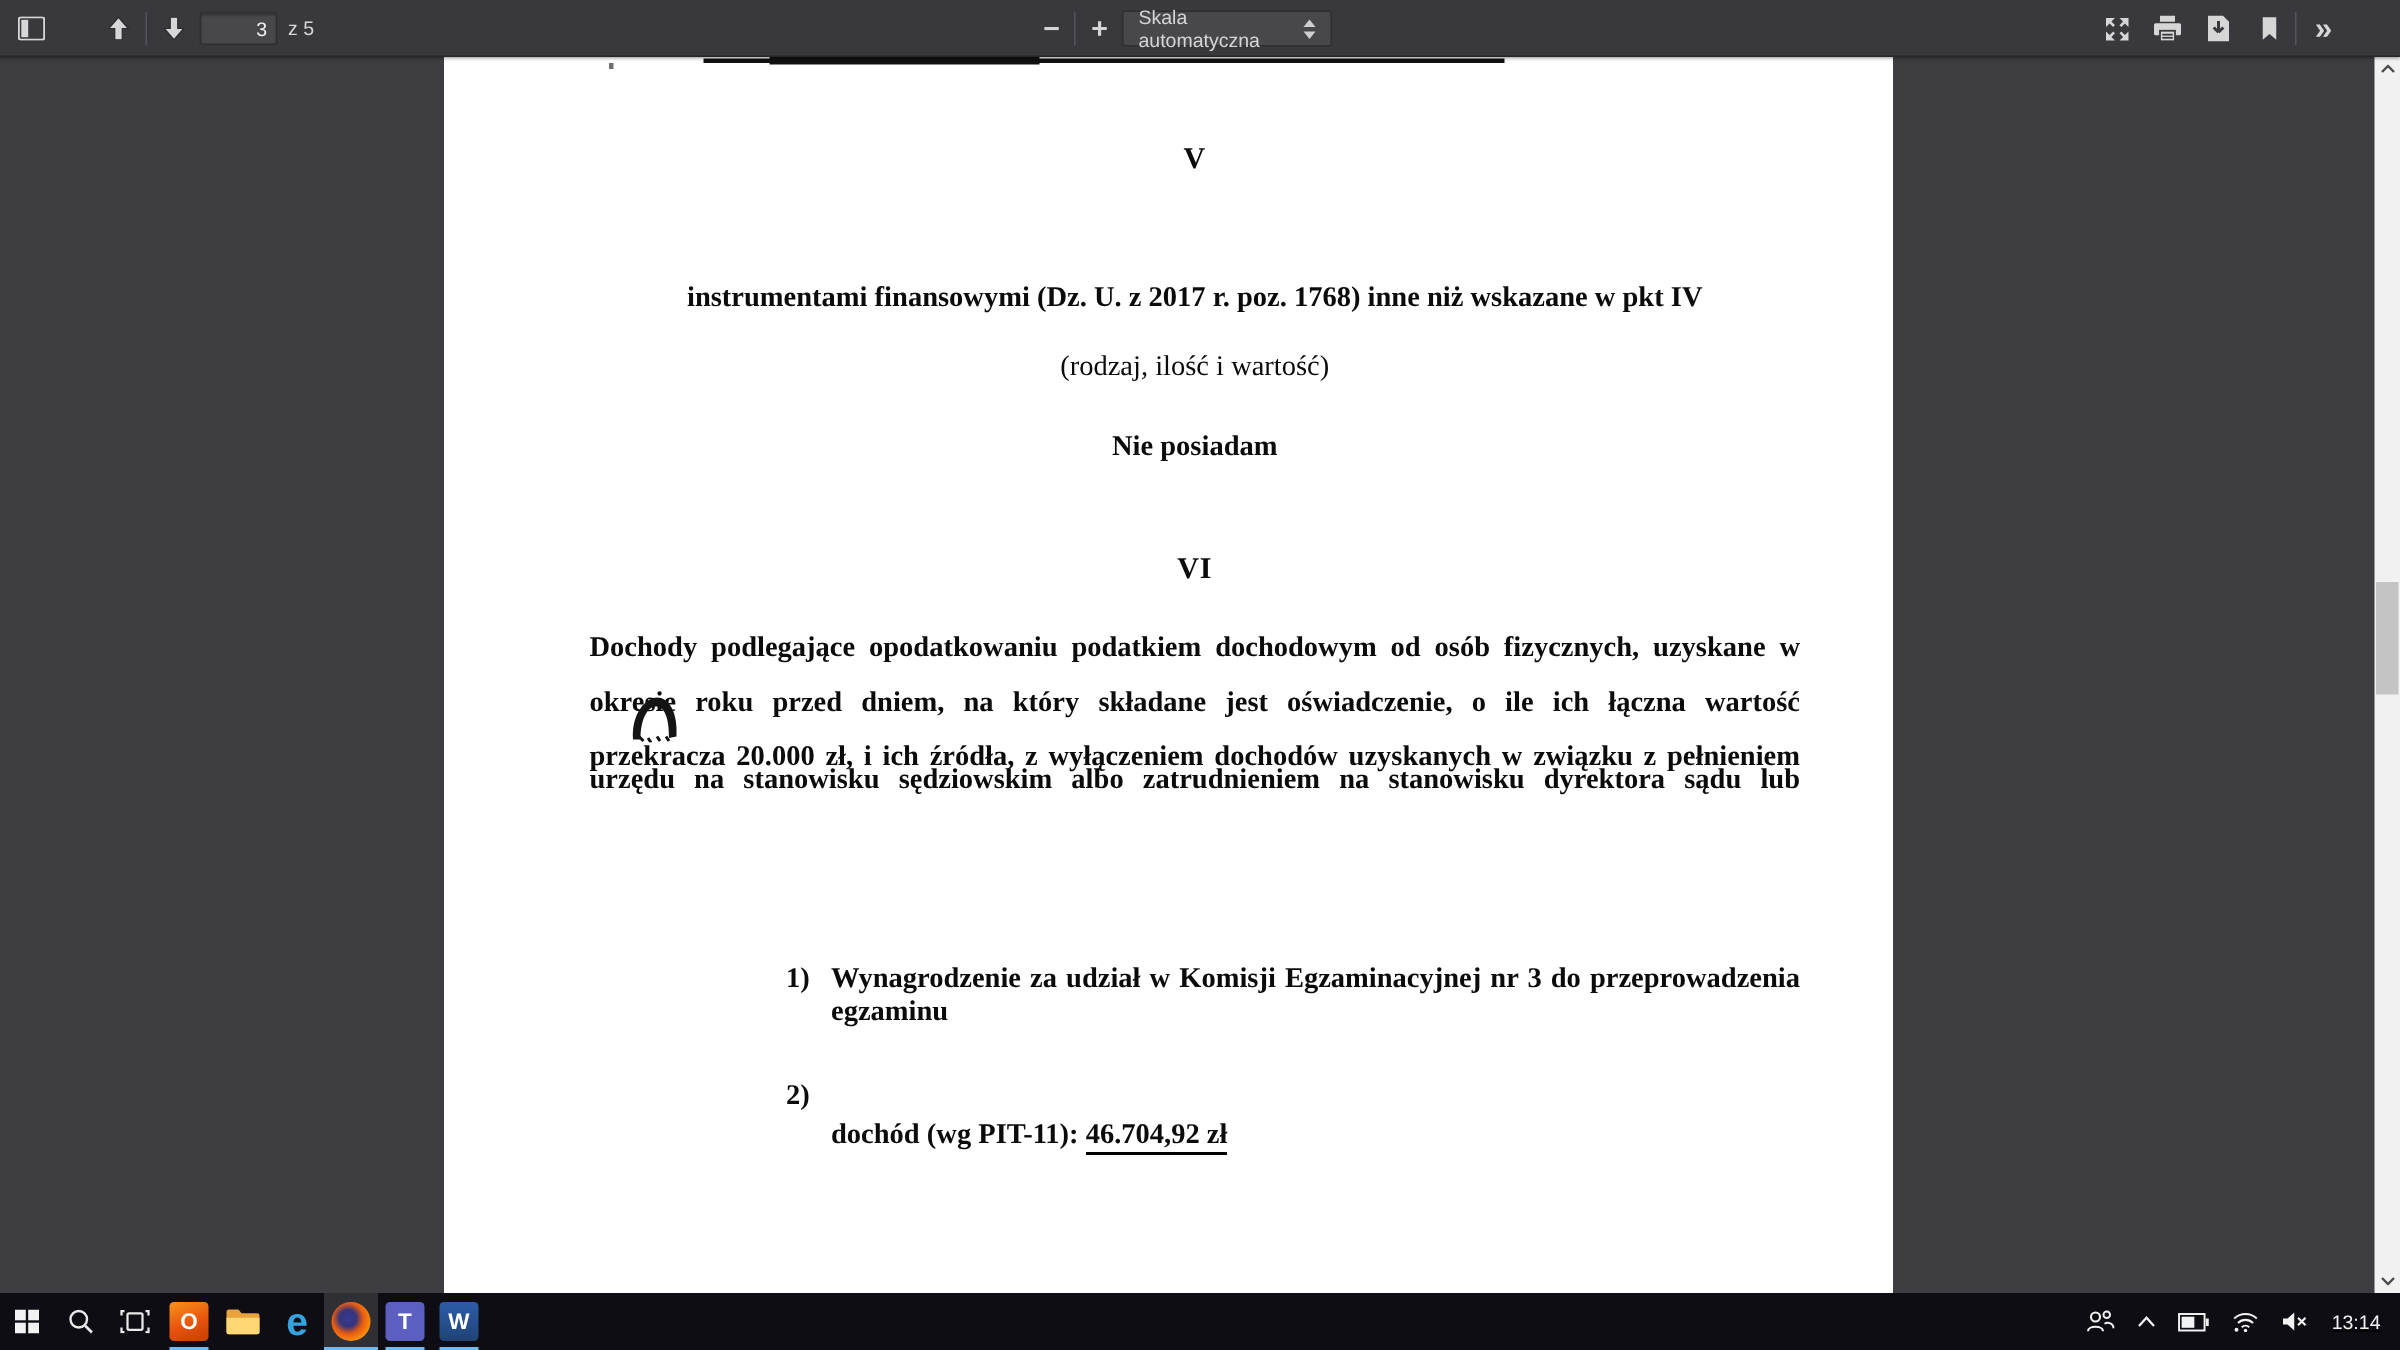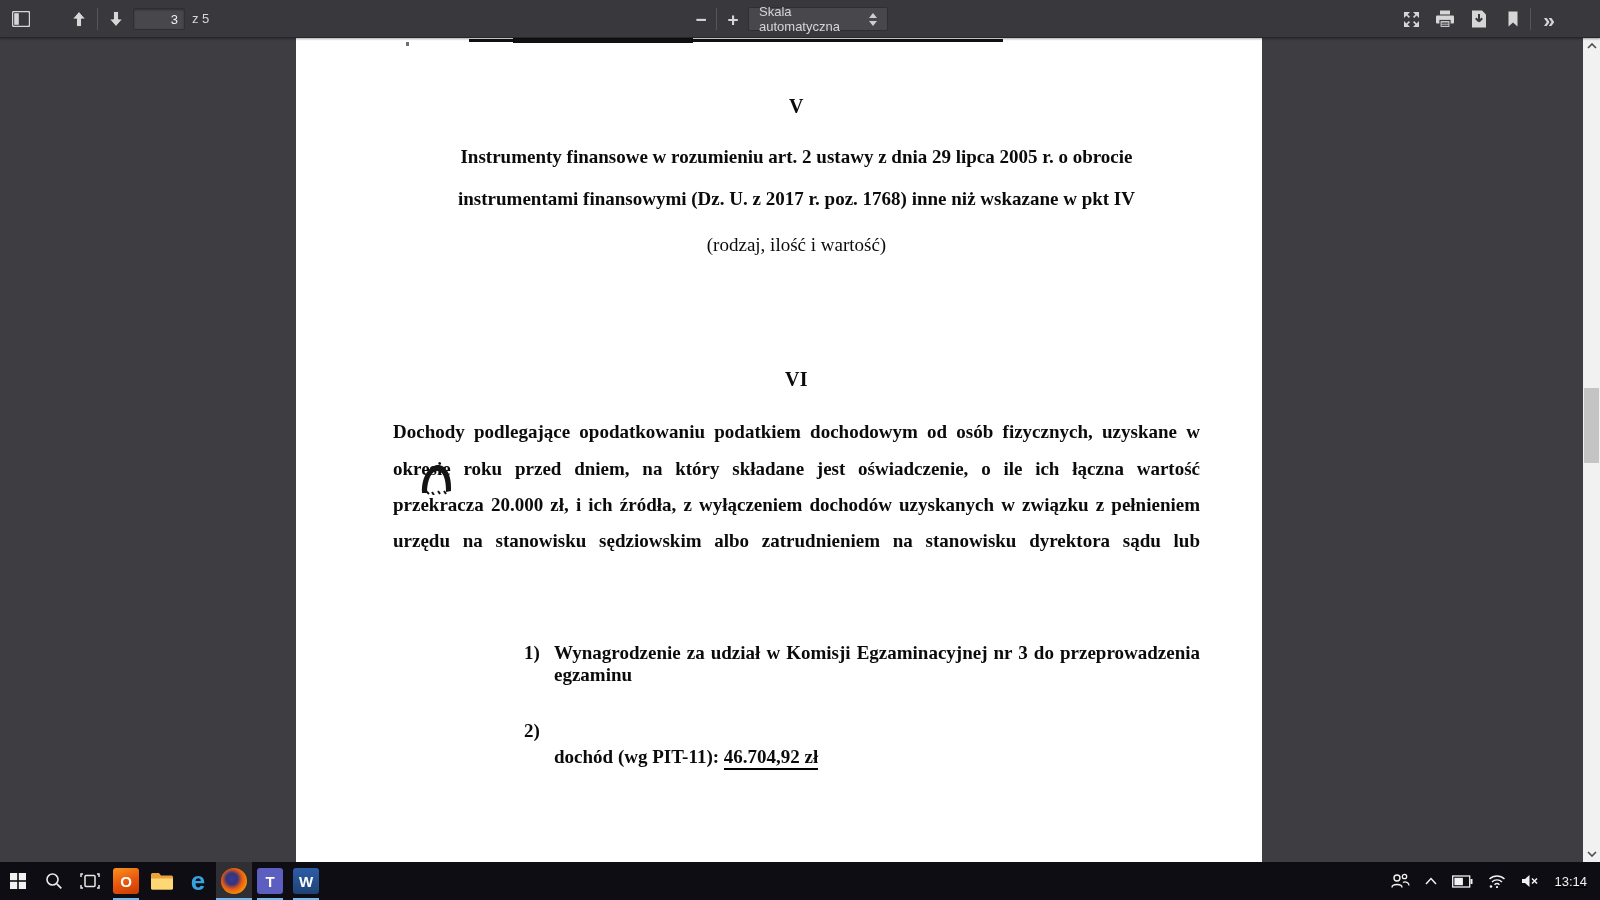--- a/index.html
+++ b/index.html
@@ -156,29 +156,29 @@
 
   <div class="viewer">
     <div class="page">
       <div class="doc">
 
         <div class="cutoff" style="left:76px; top:1px; width:534px; height:3px"></div>
         <div class="cutoff" style="left:120px; top:0; width:180px; height:5px"></div>
         <div class="cutoff" style="left:13px; top:4px; width:3px; height:4px; opacity:.6"></div>
 
         <div class="doc-line ctr heading" style="top:57px">V</div>
-        <div class="doc-line ctr" style="top:108px">Instrumenty finansowe w rozumieniu art. 2 ustawy z dnia 29 lipca 2005 r. o obrocie</div>
         <div class="doc-line ctr" style="top:150px">instrumentami finansowymi (Dz. U. z 2017 r. poz. 1768) inne niż wskazane w pkt IV</div>
         <div class="doc-line ctr normal-w" style="top:196px">(rodzaj, ilość i wartość)</div>
+        <div class="doc-line ctr" style="top:249px">Nie posiadam</div>
 
         <div class="doc-line ctr heading" style="top:330px">VI</div>
         <div class="doc-line just" style="top:383px">Dochody podlegające opodatkowaniu podatkiem dochodowym od osób fizycznych, uzyskane w</div>
         <div class="doc-line just" style="top:420px">okresie roku przed dniem, na który składane jest oświadczenie, o ile ich łączna wartość</div>
         <div class="doc-line just" style="top:456px">przekracza 20.000 zł, i ich źródła, z wyłączeniem dochodów uzyskanych w związku z pełnieniem</div>
-        <div class="doc-line just" style="top:492px">urzędu na stanowisku sędziowskim albo zatrudnieniem na stanowisku dyrektora sądu lub</div>
+        <div class="doc-line just" style="top:471px">urzędu na stanowisku sędziowskim albo zatrudnieniem na stanowisku dyrektora sądu lub</div>
 
         <svg style="position:absolute; left:25px; top:415px" width="38" height="42" viewBox="0 0 38 42">
           <path d="M4 40 C3 22, 13 12, 20 12 C28 12, 34 22, 33 38 L28 39 C28 25, 25 18, 19 18 C14 18, 9 26, 9 40 Z" fill="#141414"></path>
           <path d="M8 38 l3 3 M14 39 l2 3 M20 38 l2 3 M26 38 l2 3" stroke="#141414" stroke-width="2"></path>
         </svg>
 
         <div class="item-marker" style="left:131px; top:604px">1)</div>
         <div class="item-line just" style="top:604px">Wynagrodzenie za udział w Komisji Egzaminacyjnej nr 3 do przeprowadzenia egzaminu</div>
 
         <div class="item-marker" style="left:131px; top:682px">2)</div>

